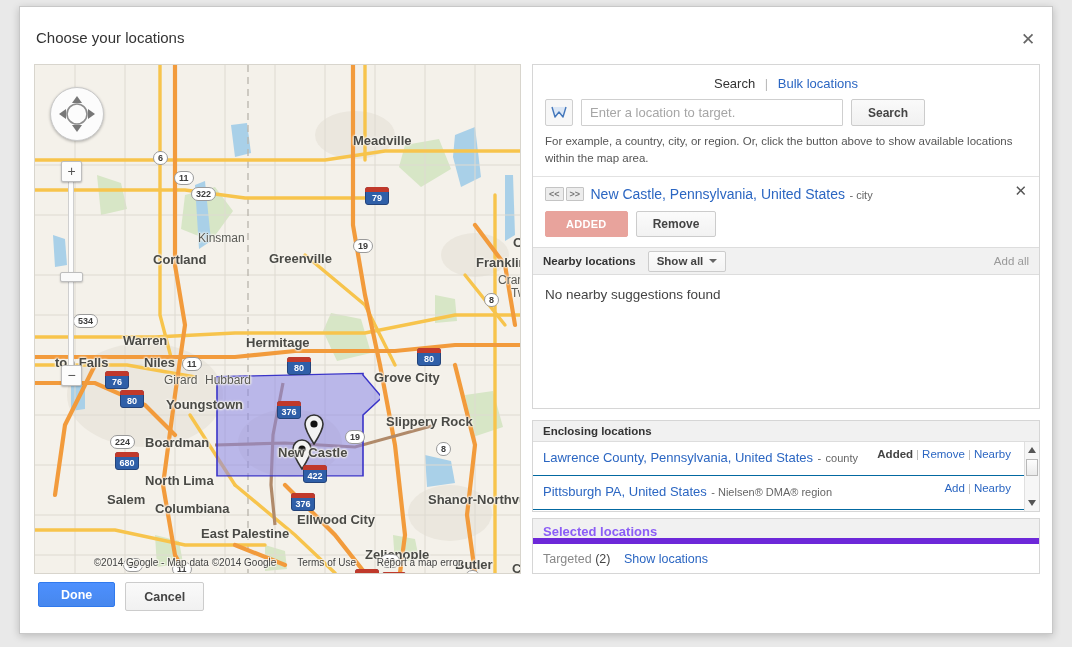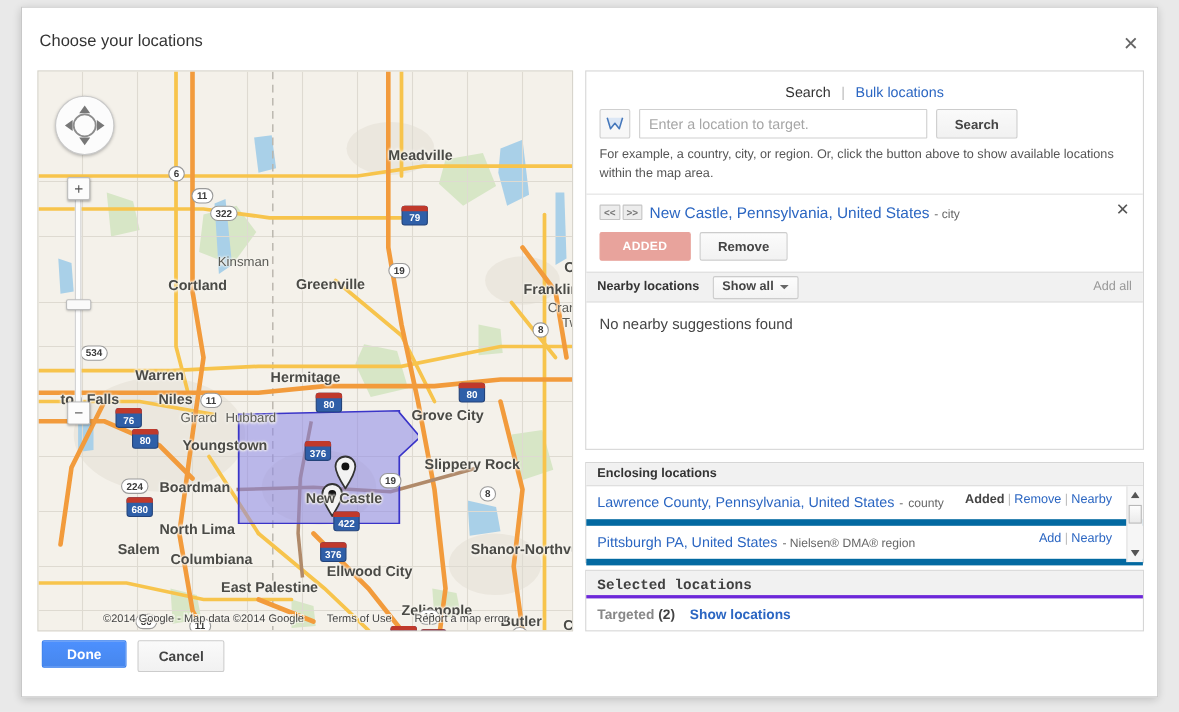--- a/index.html
+++ b/index.html
@@ -211,21 +211,21 @@
   }
   .sec-head {
     background: #f1f1f1; border-bottom: 1px solid #ddd;
     height: 21px; line-height: 21px; padding: 0 10px;
     font-size: 11.5px; font-weight: bold; color: #333;
   }
   .encl-list { position: relative; height: 69px; }
   .encl-row {
     display: flex; align-items: flex-start;
     padding: 6px 28px 6px 10px;
-    border-bottom: 6px solid #0369a1;
+    border-bottom: 1px solid #0369a1;
     min-height: 34px;
   }
   .encl-row:last-child { border-bottom: none; }
   .encl-name { font-size: 13px; color: #2b66c2; cursor: pointer; }
   .encl-kind { font-size: 11px; color: #666; }
   .encl-actions { margin-left: auto; font-size: 11.5px; white-space: nowrap; padding-left: 10px; }
   .encl-actions .st { color: #444; font-weight: bold; }
   .encl-actions .pipe { color: #bbb; margin: 0 3px; }
   .scrollbar {
     position: absolute; right: 0; top: 0; width: 15px; height: 69px;
@@ -244,25 +244,25 @@
     background: linear-gradient(#fdfdfd,#eaeaea);
     border: 1px solid #b8b8b8;
     cursor: pointer;
   }
 
   .selected-panel {
     left: 512px; top: 511px; width: 508px; height: 56px;
     border: 1px solid #d6d6d6; background: #fff;
   }
   .sel-head {
-    background: #f1f1f1; border-bottom: 3px solid #6d28d9;
+    background: #f1f1f1; border-bottom: 6px solid #6d28d9;
     height: 25px; line-height: 25px; padding: 0 10px;
-    font-size: 13px; font-weight: bold; color: #404040; font-family: Liberation Mono, monospace;
-  }
-  .sel-body { padding: 8px 10px; font-size: 12.5px; color: #888; font-weight: bold; }
+    font-size: 13px; font-weight: bold; color: #8b5cf6;
+  }
+  .sel-body { padding: 8px 10px; font-size: 12.5px; color: #888; }
   .sel-body .cnt { color: #444; }
   .sel-body .lnk { margin-left: 10px; }
 
   
   .footer { position: absolute; left: 18px; bottom: 22px; display: flex; gap: 10px; }
   .btn-done {
     height: 25px; padding: 0 22px;
     background: linear-gradient(#4d90fe,#4787ed);
     border: 1px solid #3079ed; border-radius: 2px;
     color: #fff; font-size: 12.5px; font-weight: bold;

